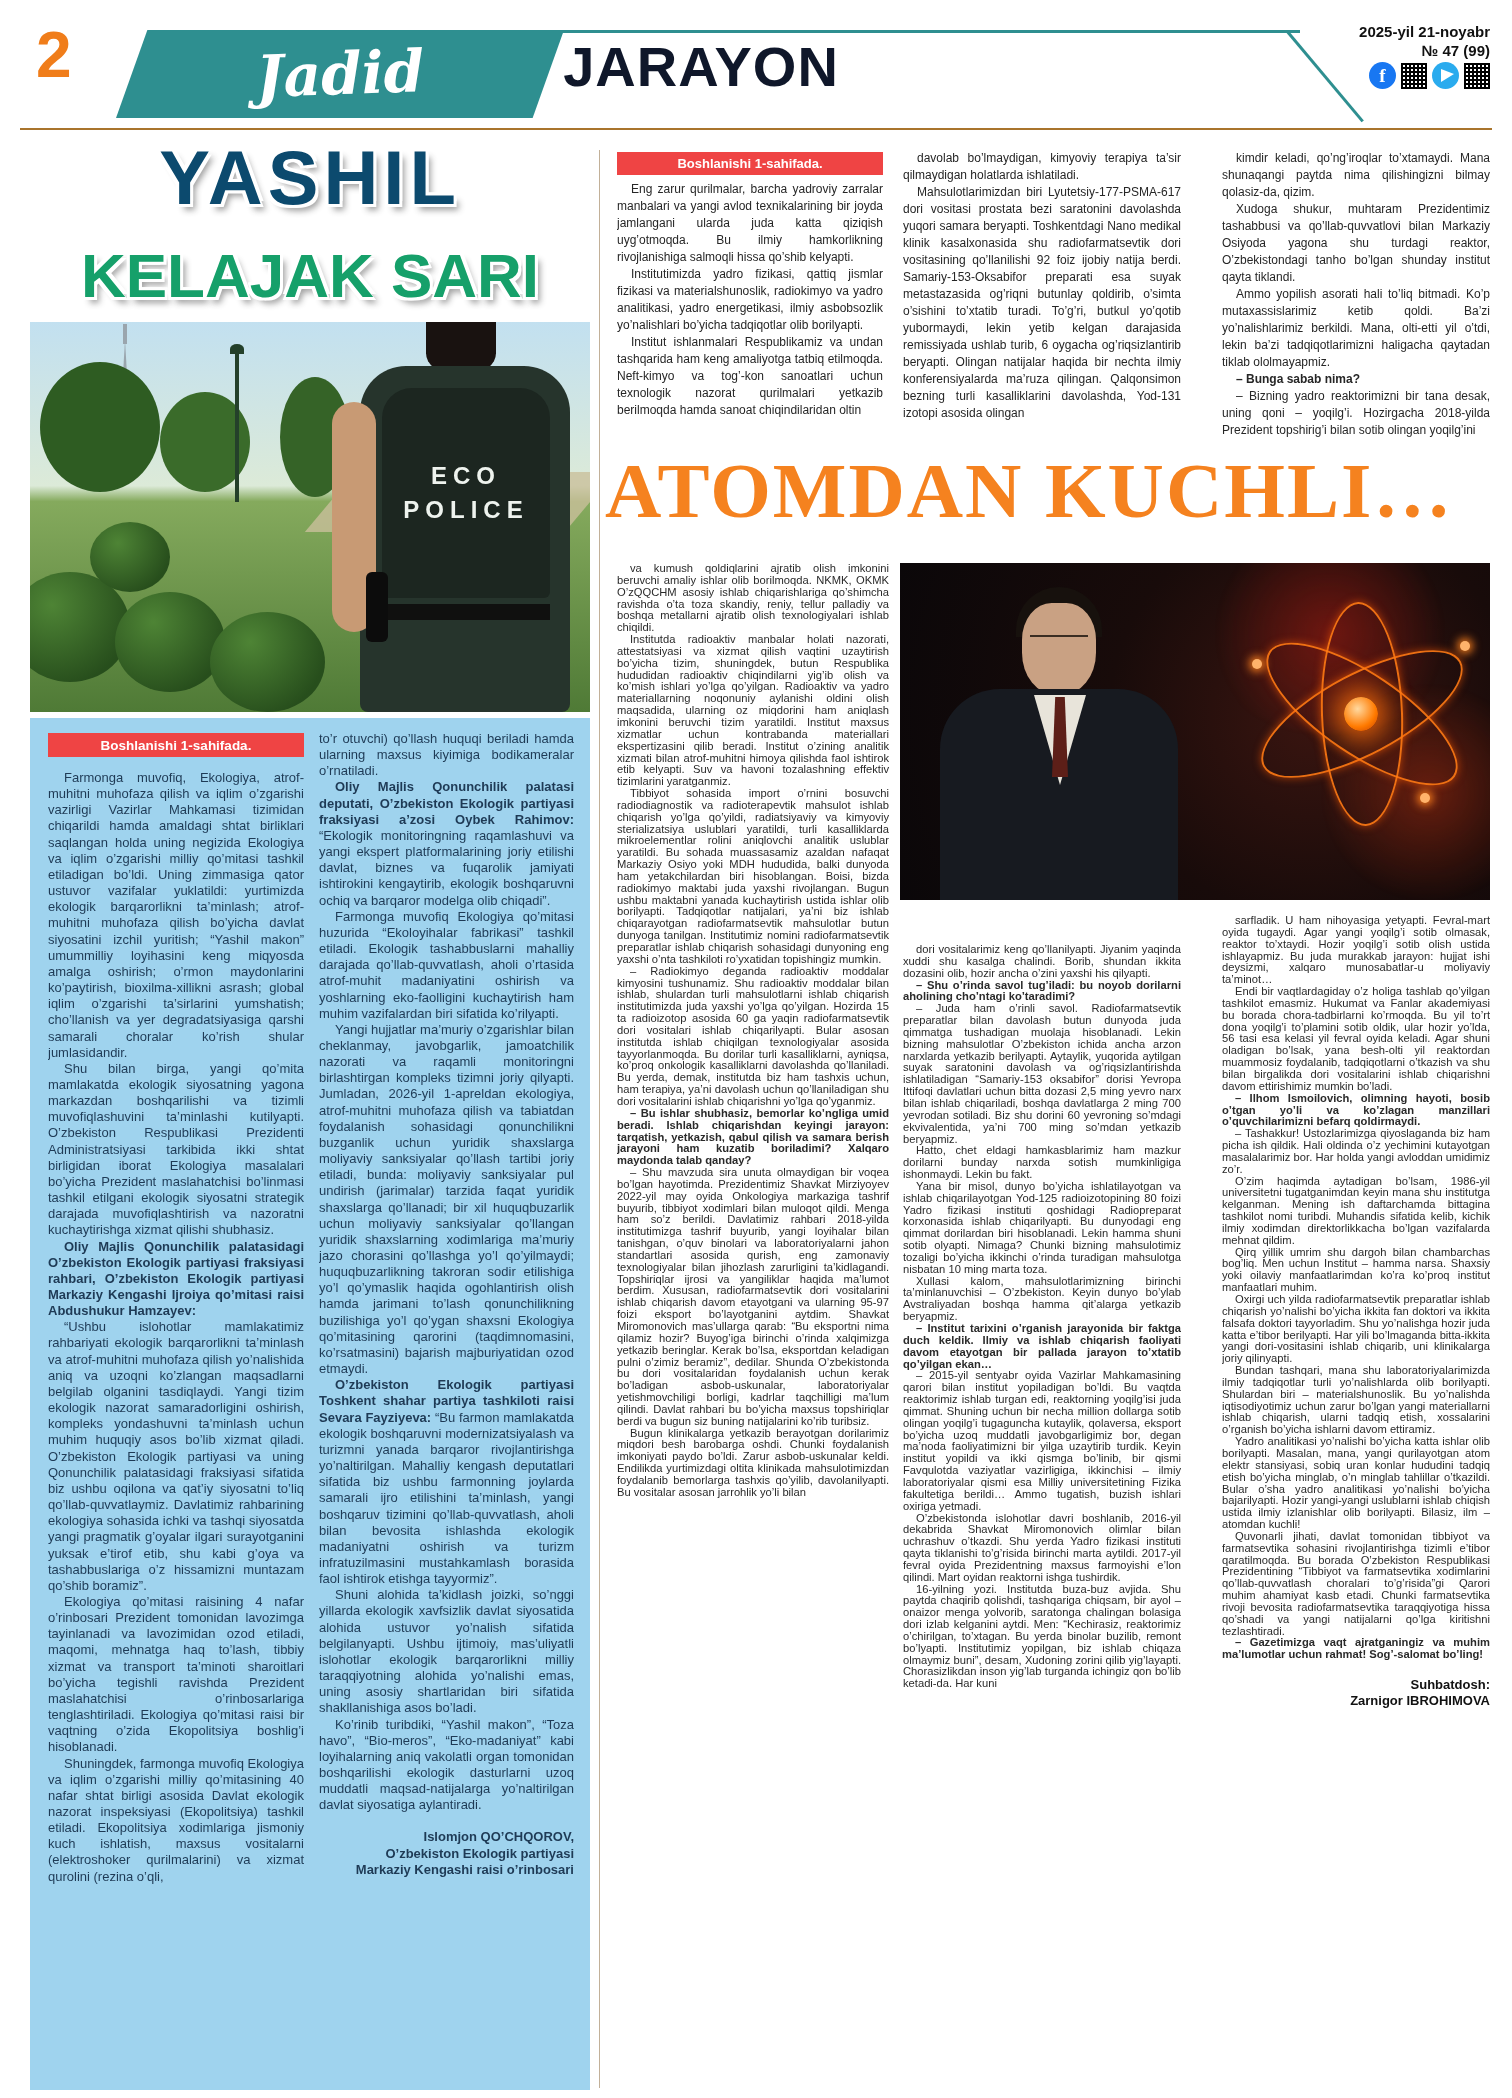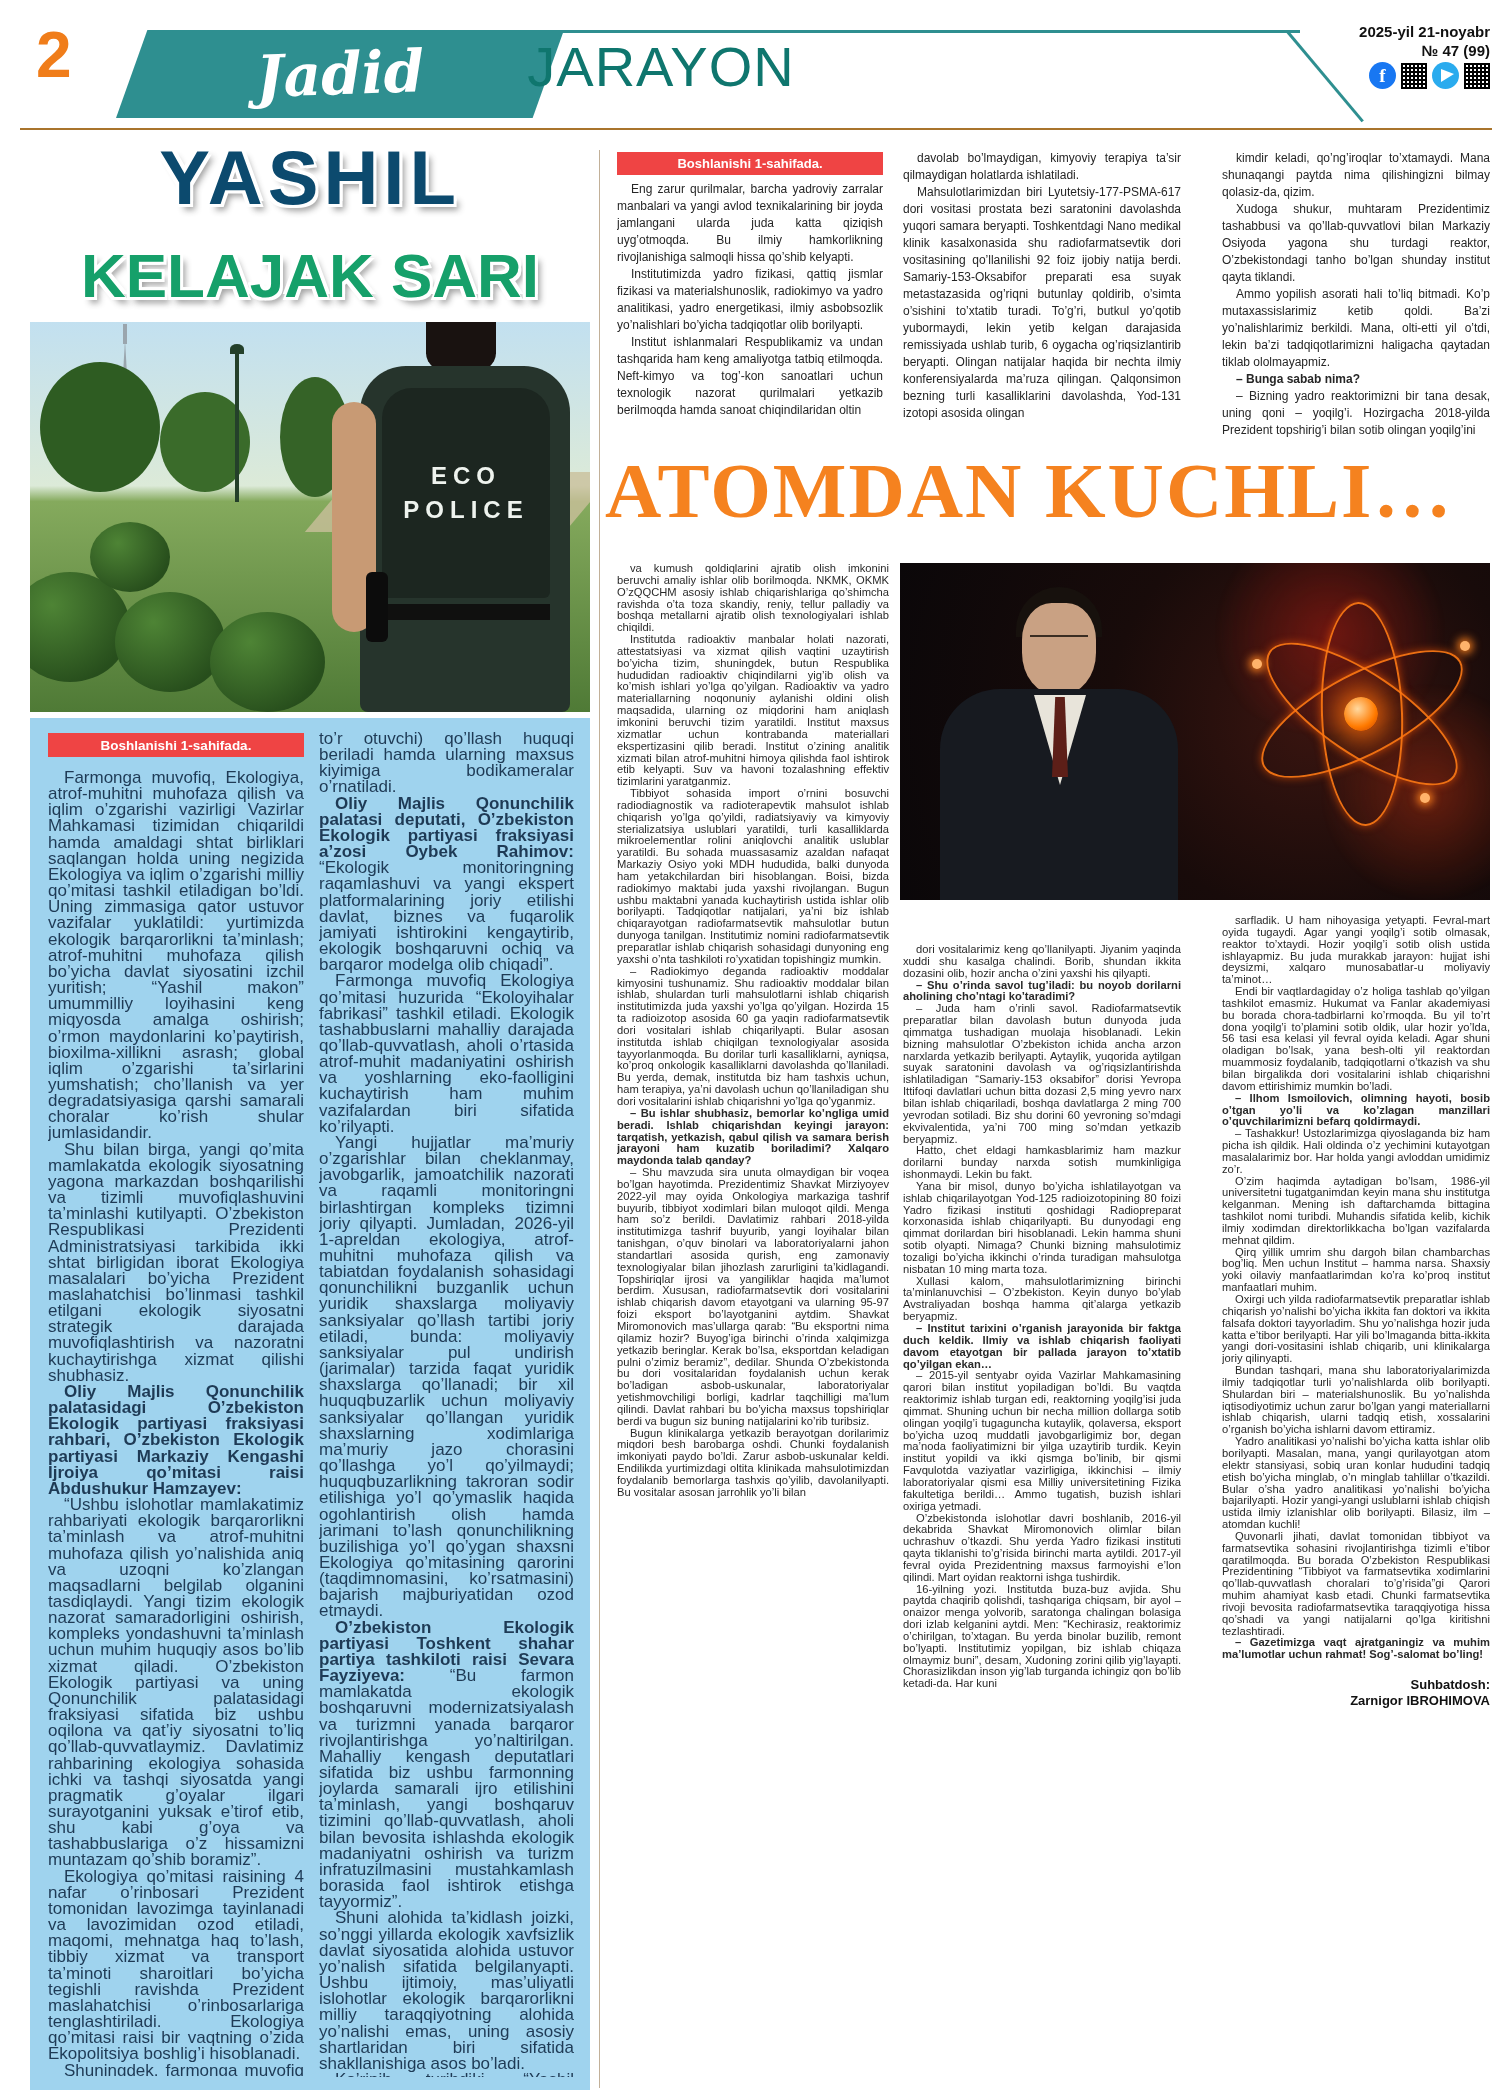--- a/index.html
+++ b/index.html
@@ -7,22 +7,22 @@
         font-family:"Liberation Sans",sans-serif;margin:0 auto;}
   
   .pagenum{position:absolute;left:36px;top:18px;font-size:64px;font-weight:800;color:#f07d1a;}
   .band{position:absolute;left:116px;top:30px;width:448px;height:88px;background:#2e8f90;
         clip-path:polygon(7% 0,100% 0,93% 100%,0 100%);display:flex;align-items:center;justify-content:center;}
   .band span{font-family:"DejaVu Serif",serif;font-style:italic;font-weight:bold;font-size:58px;color:#fff;
         transform:rotate(-2deg);}
   .tealline{position:absolute;left:552px;top:30px;width:748px;height:3px;background:#2e8f90;}
   .tealdiag{position:absolute;left:1288px;top:30px;width:118px;height:3px;background:#2e8f90;
         transform:rotate(50deg);transform-origin:left top;}
-  .section{position:absolute;left:491px;top:34px;width:340px;text-align:center;
-        font-size:56px;font-weight:400;color:#0f766e;letter-spacing:1px;}
+  .section{position:absolute;left:531px;top:34px;width:340px;text-align:center;
+        font-size:56px;font-weight:700;color:#0f172a;letter-spacing:1px;}
   .issue{position:absolute;right:22px;top:22px;text-align:right;font-size:15px;font-weight:700;color:#111;line-height:19px;}
   .icons{position:absolute;right:22px;top:62px;display:flex;gap:5px;align-items:center;}
   .circ{width:27px;height:27px;border-radius:50%;display:flex;align-items:center;justify-content:center;color:#fff;font-weight:800;}
   .fb{background:#1877f2;font-size:19px;font-family:"Liberation Serif",serif;}
   .tg{background:#2aabee;position:relative;}
   .tg i{display:block;width:0;height:0;border-left:13px solid #fff;border-top:5px solid transparent;border-bottom:8px solid transparent;margin-left:4px;}
   .qr{width:26px;height:26px;background:
       repeating-linear-gradient(0deg,#000 0 2px,transparent 2px 4px),
       repeating-linear-gradient(90deg,#000 0 2px,#fff 2px 4px);outline:2px solid #fff;}
   .rule{position:absolute;left:20px;top:128px;width:1472px;height:2px;background:#a9742c;}
@@ -56,21 +56,21 @@
   .off-vest{position:absolute;left:52px;top:66px;width:168px;height:210px;border-radius:30px 30px 6px 6px;background:#1c2620;
             display:flex;flex-direction:column;align-items:center;justify-content:center;gap:6px;}
   .off-vest span{color:#eef3ee;font-weight:700;letter-spacing:6px;font-size:24px;}
   .off-arm{position:absolute;left:2px;top:80px;width:44px;height:230px;border-radius:22px;background:#c89a74;}
   .off-belt{position:absolute;left:52px;top:282px;width:168px;height:16px;background:#10100f;}
   .off-holster{position:absolute;left:36px;top:250px;width:22px;height:70px;border-radius:6px;background:#0c0c0c;}
   .bluepanel{position:absolute;left:30px;top:718px;width:560px;height:1372px;background:#9fd3ee;}
   .contlabel{position:absolute;background:#ef4444;color:#fff;font-weight:700;font-size:13.5px;
              display:flex;align-items:center;justify-content:center;}
   .lbl-left{left:18px;top:15px;width:256px;height:24px;}
-  .lt{position:absolute;font-size:17px;line-height:16.15px;color:#1e3a55;overflow:hidden;}
+  .lt{position:absolute;font-size:13px;line-height:16.15px;color:#1e3a55;overflow:hidden;}
   .ltc1{left:18px;top:52px;width:256px;height:1306px;}
   .ltc2{left:289px;top:13px;width:255px;height:1346px;}
   
   .lbl-right{left:617px;top:152px;width:266px;height:23px;font-size:13px;}
   .rt{position:absolute;font-size:12px;line-height:17px;color:#262626;overflow:hidden;}
   .rt .para{text-indent:14px;}
   .rta{left:617px;top:181px;width:266px;height:260px;}
   .rtb{left:903px;top:150px;width:278px;height:291px;}
   .rtc{left:1222px;top:150px;width:268px;height:291px;}
   .atom-hl{position:absolute;left:605px;top:446px;width:887px;height:102px;text-align:left;

